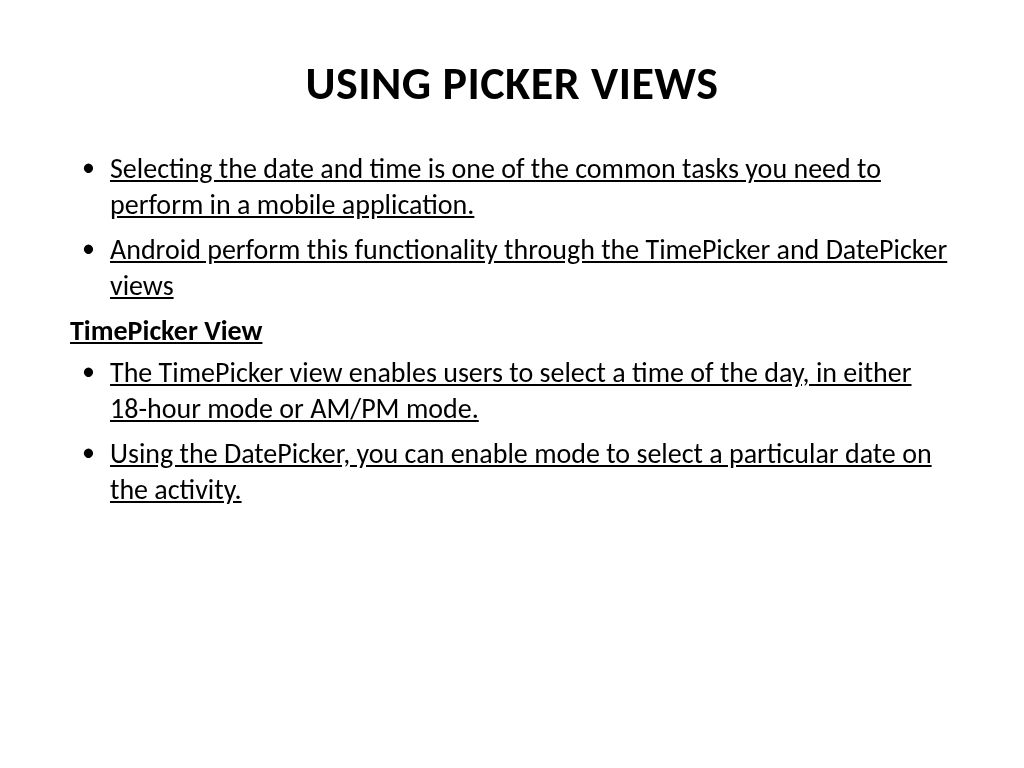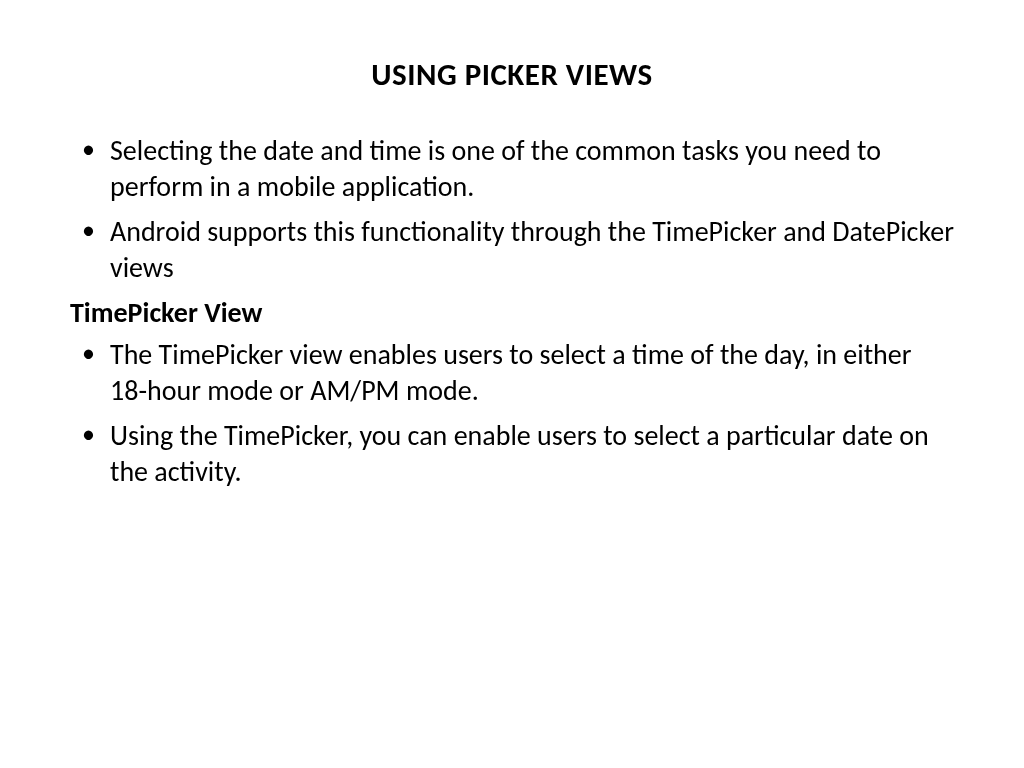--- a/index.html
+++ b/index.html
@@ -10,29 +10,30 @@
     body {
       width: 1024px;
       height: 768px;
       background: #ffffff;
       font-family: Calibri, 'Segoe UI', Arial, sans-serif;
       color: #000000;
       padding: 55px 70px 40px 70px;
       overflow: hidden;
     }
     .title {
-      font-size: 31px;
+      font-size: 46px;
       font-weight: bold;
       text-align: center;
       margin-bottom: 40px;
       letter-spacing: 0.5px;
     }
     .content {
       font-size: 28px;
       line-height: 1.3;
+      text-decoration: underline;
     }
     ul {
       list-style: none;
       padding-left: 0;
     }
     li.bullet {
       position: relative;
       padding-left: 40px;
       margin-bottom: 8px;
     }
@@ -50,22 +51,22 @@
     }
   </style>
 </head>
 <body>
 
 <div class="title">USING PICKER VIEWS</div>
 
 <div class="content">
   <ul>
     <li class="bullet">Selecting the date and time is one of the common tasks you need to perform in a mobile application.</li>
-    <li class="bullet">Android supports this functionality through the TimePicker and DatePicker views</li>
+    <li class="bullet">Android perform this functionality through the TimePicker and DatePicker views</li>
   </ul>
   <div class="subheading">TimePicker View</div>
   <ul>
     <li class="bullet">The TimePicker view enables users to select a time of the day, in either 18-hour mode or AM/PM mode.</li>
   </ul>
   <ul>
-    <li class="bullet">Using the TimePicker, you can enable users to select a particular date on the activity.</li>
+    <li class="bullet">Using the DatePicker, you can enable mode to select a particular date on the activity.</li>
   </ul>
 </div>
 
 </body></html>

